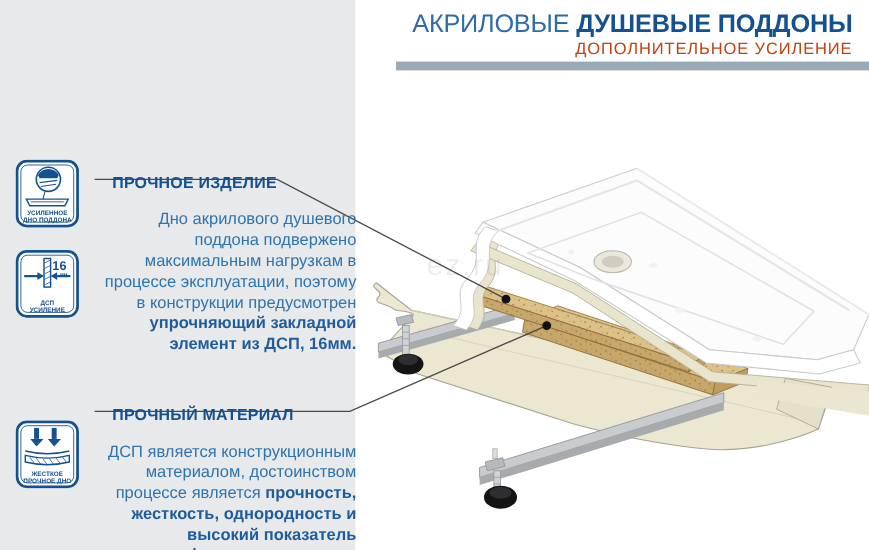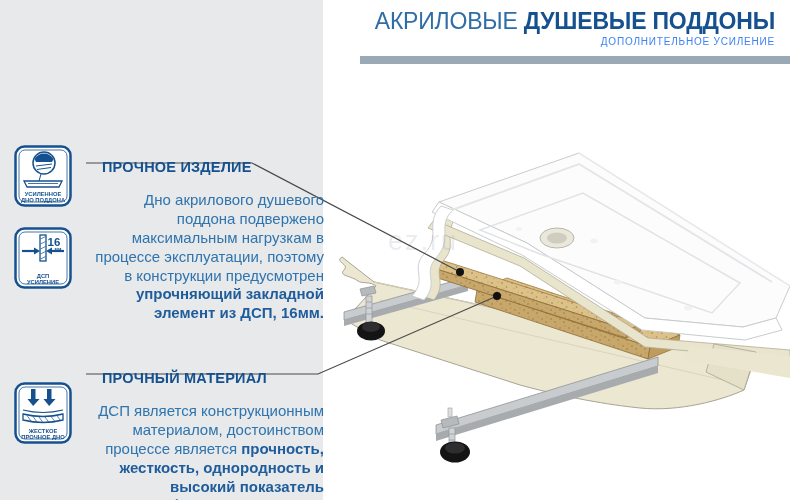--- a/index.html
+++ b/index.html
@@ -9,21 +9,21 @@
   }
   .left-panel{
     position:absolute; left:0; top:0; width:323px; height:500px;
     background:#e8e9ea;
   }
   
   .header{position:absolute; top:9px; right:15px; text-align:right; line-height:1.05;}
   .title{font-size:23px; letter-spacing:-0.2px; white-space:nowrap;}
   .title .t-reg{color:#2e6da6; font-weight:normal;margin-left:33px;}
   .title .t-bold{color:#16518f; font-weight:bold;text-align:center;}
-  .subtitle{margin-top:4px; font-size:10px; letter-spacing:0.8px; color:#3b82f6; white-space:nowrap;}
+  .subtitle{margin-top:4px; font-size:15px; letter-spacing:0.8px; color:#c2410c; white-space:nowrap;}
   .divider{position:absolute; left:360px; right:0; top:56px; height:8px; background:#9aa9b6;}
   
   .feature{position:absolute; left:86px; width:238px;}
   .f1{top:143px;}
   .f2{top:354px;}
   .feature h3{margin:16px; font-size:14.5px; font-weight:bold; color:#16518f; letter-spacing:0.2px;}
   .feature p{margin:11px 0 0 0; font-size:15px; line-height:1.26; color:#2e74ae;text-align:right;}
   .feature p b{color:#1f5c9c;}
   
   .icon-box{position:absolute; left:14px; width:58px; height:46px;}

